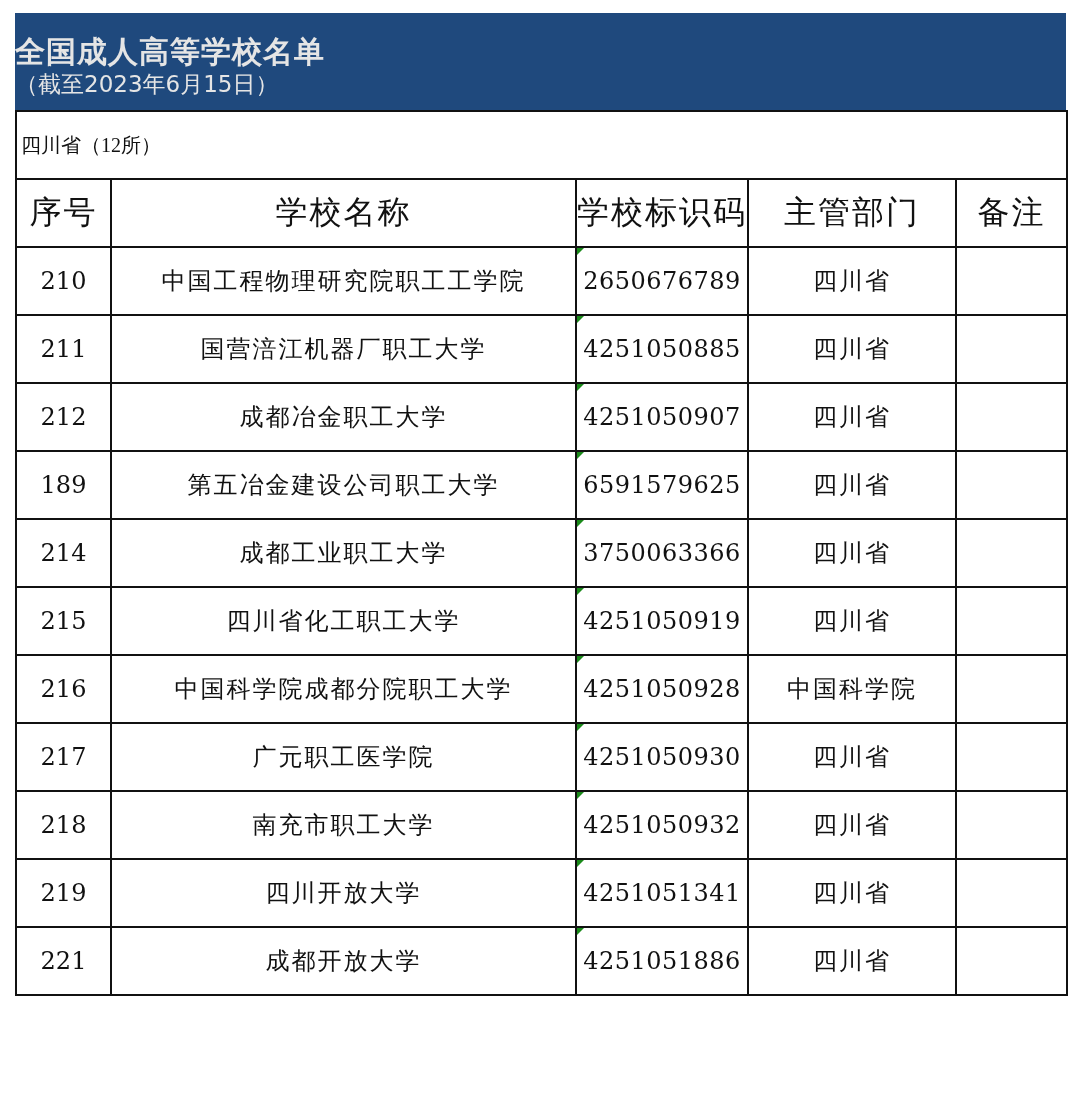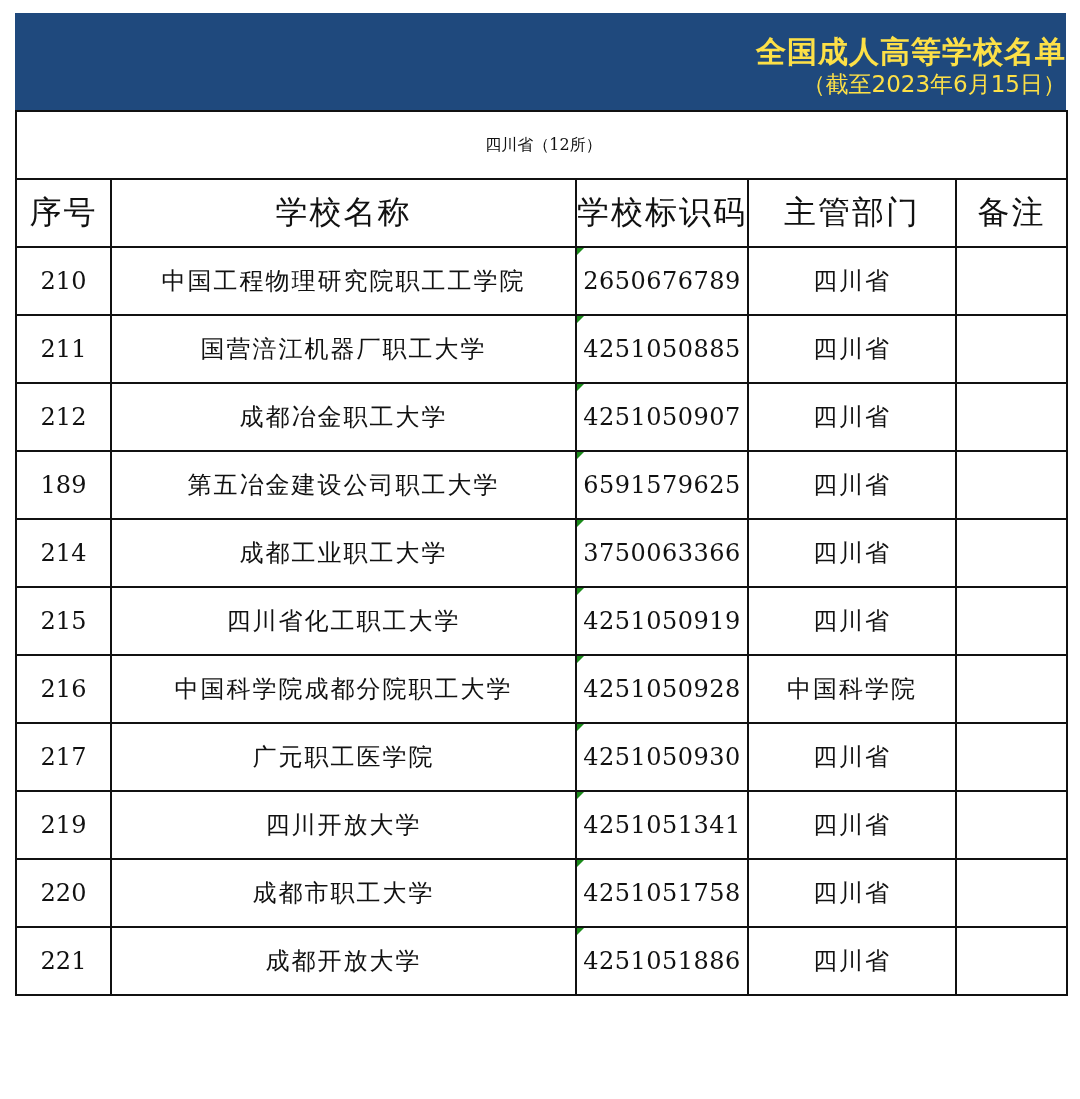--- a/index.html
+++ b/index.html
@@ -1,25 +1,25 @@
 <!DOCTYPE html>
 <html><head>
 <meta charset="utf-8">
 <style>
   html, body { margin:0; padding:0; background:#ffffff; }
   body { width:1080px; height:1099px; position:relative; overflow:hidden;
          font-family:"DejaVu Serif","Liberation Serif",serif; color:#111; }
   .sheet { position:absolute; left:15px; top:13px; width:1051px; }
-  .banner { background:#1f497d; color:#fde047; height:97px; text-align:right;
+  .banner { background:#1f497d; color:#e5e5e5; height:97px; text-align:left;
             font-family:"DejaVu Sans","Liberation Sans",sans-serif; }
   .banner .title { font-size:30px; font-weight:bold; padding-top:22px; line-height:34px; letter-spacing:1px; }
   .banner .subtitle { font-size:23px; line-height:30px; }
   table { border-collapse:collapse; width:1051px; table-layout:fixed; }
   td, th { border:2px solid #111; text-align:center; vertical-align:middle; padding:0; }
-  .prov td { height:66px; text-align:center; font-size:16px; padding-left:4px; }
+  .prov td { height:66px; text-align:left; font-size:20px; padding-left:4px;font-family:Liberation Serif, serif; }
   .hdr th { height:66px; font-size:32px; font-weight:normal; font-family:"DejaVu Serif",serif; letter-spacing:2px; }
   .row td { height:66px; font-size:24px; }
   .code { position:relative; font-size:24px; letter-spacing:0.5px; }
   .code .tri { position:absolute; left:0; top:0; width:0; height:0;
                border-top:7px solid #1a8a1a; border-right:7px solid transparent; }
   .name { letter-spacing:2px;margin-left:8px; }
 </style>
 </head>
 <body>
 
@@ -99,30 +99,30 @@
           <td></td>
         </tr>
         <tr class="row">
           <td>217</td>
           <td class="name">广元职工医学院</td>
           <td class="code"><span class="tri"></span><span>4251050930</span></td>
           <td class="name">四川省</td>
           <td></td>
         </tr>
         <tr class="row">
-          <td>219</td>
-          <td class="name">四川开放大学</td>
-          <td class="code"><span class="tri"></span><span>4251051341</span></td>
+          <td>218</td>
+          <td class="name">南充市职工大学</td>
+          <td class="code"><span class="tri"></span><span>4251050932</span></td>
           <td class="name">四川省</td>
           <td></td>
         </tr>
         <tr class="row">
-          <td>220</td>
-          <td class="name">成都市职工大学</td>
-          <td class="code"><span class="tri"></span><span>4251051758</span></td>
+          <td>219</td>
+          <td class="name">四川开放大学</td>
+          <td class="code"><span class="tri"></span><span>4251051341</span></td>
           <td class="name">四川省</td>
           <td></td>
         </tr>
         <tr class="row">
           <td>221</td>
           <td class="name">成都开放大学</td>
           <td class="code"><span class="tri"></span><span>4251051886</span></td>
           <td class="name">四川省</td>
           <td></td>
         </tr>

